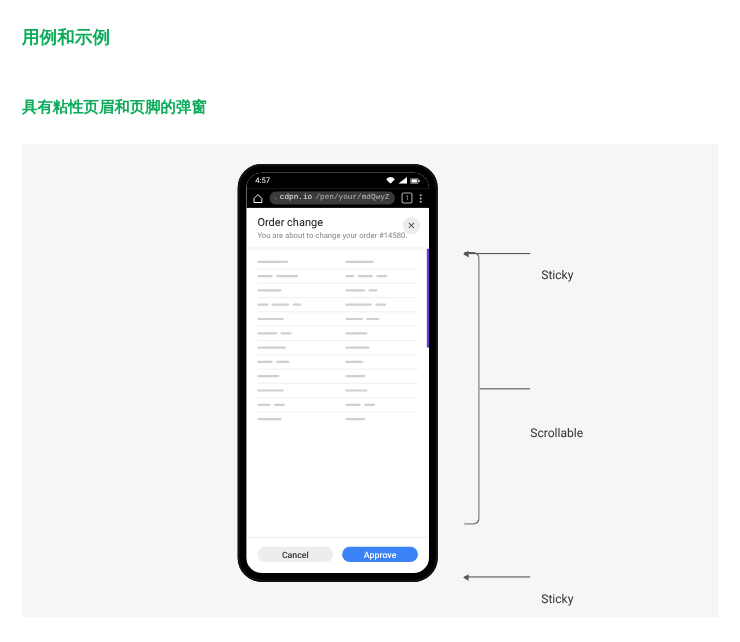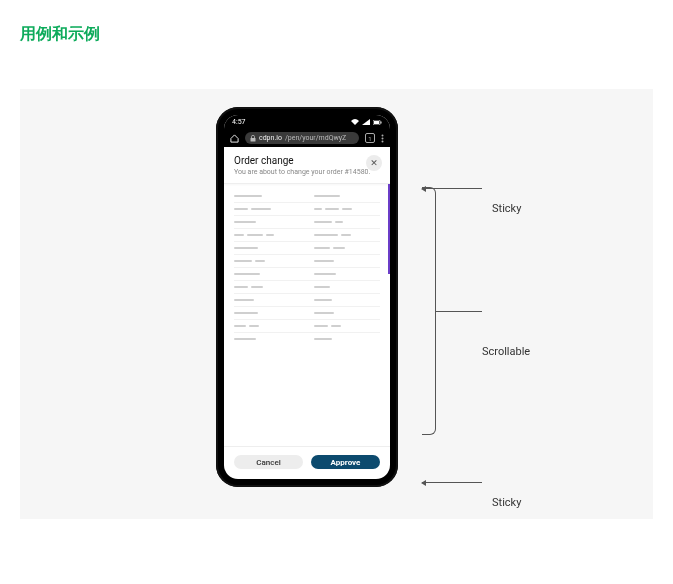--- a/index.html
+++ b/index.html
@@ -58,20 +58,21 @@
     border-radius: 8px;
     height: 12px;
     flex: 1;
     display: flex;
     align-items: center;
     padding: 0 5px;
     gap: 3px;
     color: #bbb;
     overflow: hidden;
     white-space: nowrap;
+    font-family: Liberation Mono, monospace;
   }
   .addrbar .sq {
     width: 10px; height: 10px; border: 1px solid #aaa; border-radius: 2px;
     font-size: 6px; display:flex; align-items:center; justify-content:center; color:#aaa;
   }
 
   
   .modal {
     display: flex;
     flex-direction: column;
@@ -124,21 +125,21 @@
     flex: 1;
     height: 14px;
     border-radius: 9px;
     font-size: 8px;
     font-weight: 500;
     display: flex;
     align-items: center;
     justify-content: center;
   }
   .btn-secondary { background: #ededed; color: #333; }
-  .btn-primary { background: #0c4a6e; color: #fff; font-weight: bold; }
+  .btn-primary { background: #3b82f6; color: #fff; }
 
   
   .annot {
     position: absolute;
     font-size: 11px;
     color: #333;
     display: flex;
     align-items: center;
   }
   .arrow-line {
@@ -168,20 +169,21 @@
     position: absolute;
     border-top: 1px solid #555;
     width: 46px;
   }
 </style>
 </head>
 <body>
 
 <div class="container">
   <div class="h1">用例和示例</div>
+  <div class="h2">具有粘性页眉和页脚的弹窗</div>
 
   <div class="figure">
     <div class="phone">
       <div class="screen">
         <div class="statusbar">
           <span>4:57</span>
           <span class="status-icons">
             <svg width="8" height="6" viewBox="0 0 8 6">
                 <path d="M0 2 Q4 -2 8 2 L4 6 Z" fill="#fff"></path>
               </svg>

